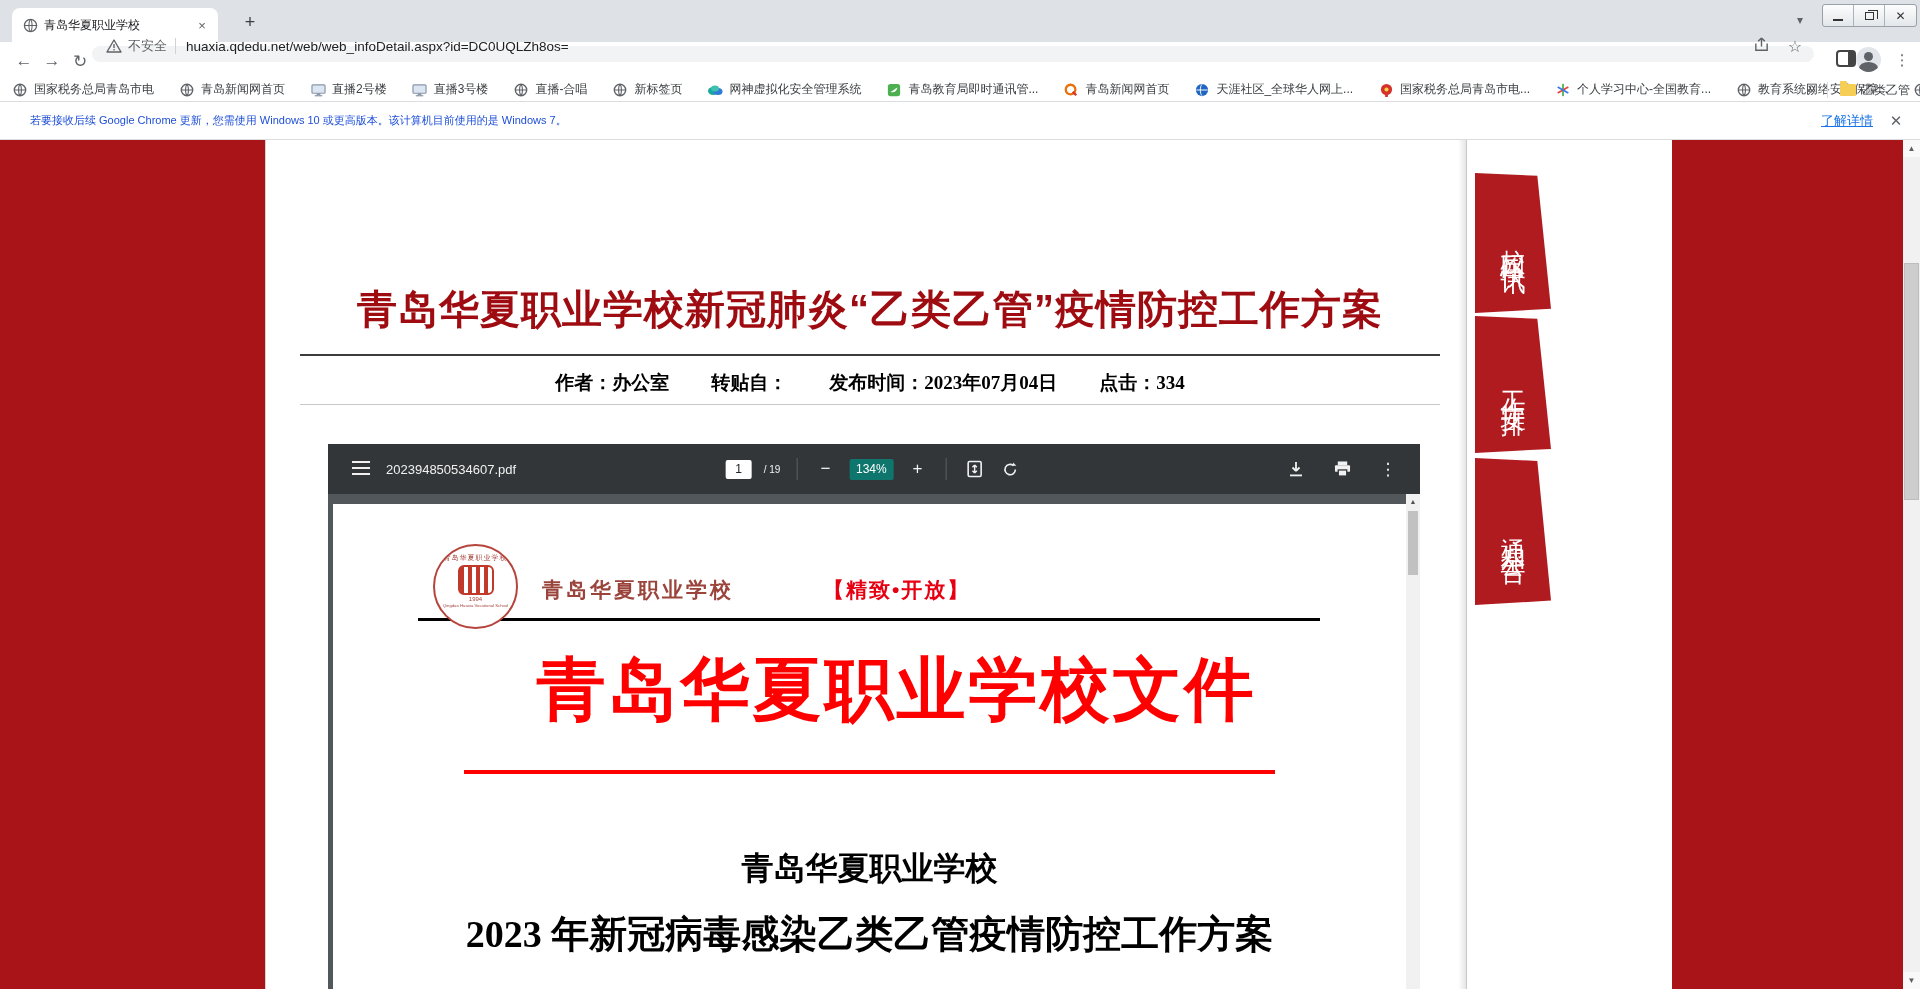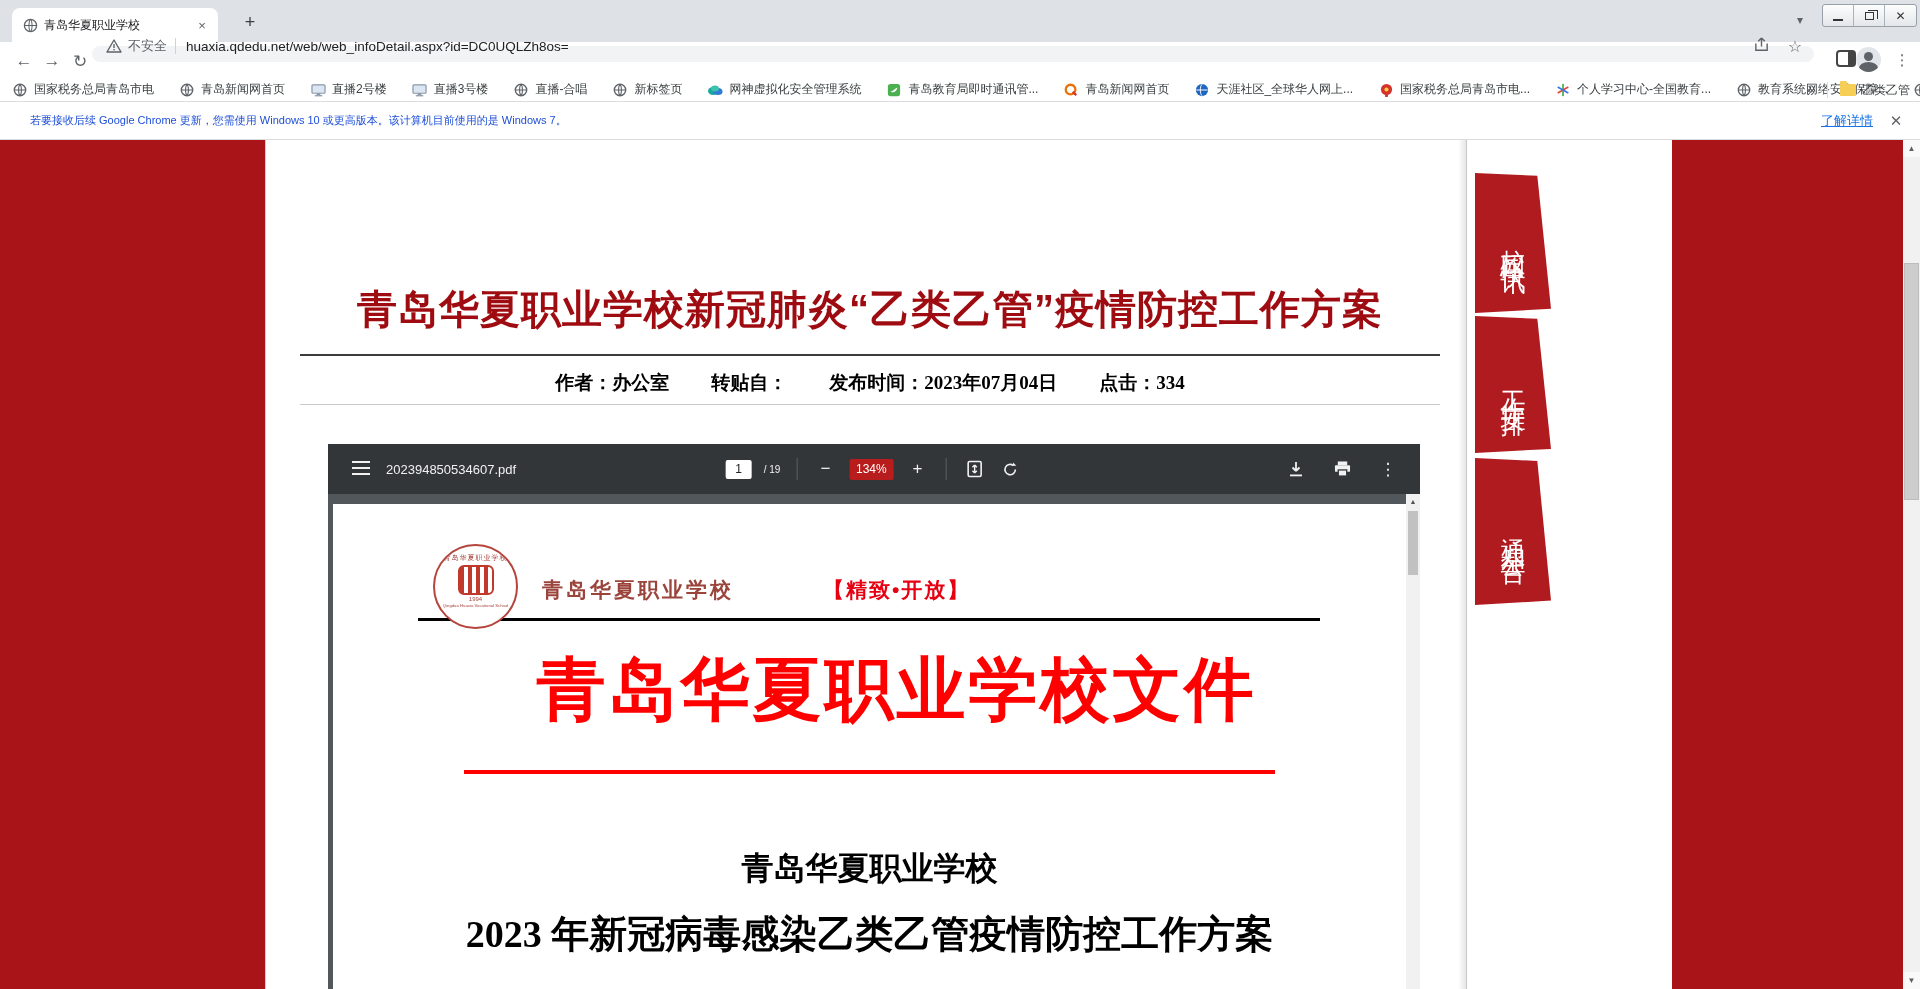--- a/index.html
+++ b/index.html
@@ -116,21 +116,21 @@
   .pdf-filename { position:absolute; left:58px; top:0; height:50px; display:flex; align-items:center;
     font-size:13px; color:#F1F1F1; }
   .pdf-center { position:absolute; left:50%; top:0; transform:translateX(-50%); height:50px;
     display:flex; align-items:center; gap:12px; }
   .pagebox { width:26px; height:19px; background:#fff; color:#202124; font-size:12px; border-radius:2px;
     display:flex; align-items:center; justify-content:center; }
   .pagetotal { font-size:10px; color:#F1F1F1; }
   .tb-sep { width:1px; height:22px; background:#5C6063; margin:0 4px; }
   .tb-btn { width:24px; height:24px; display:flex; align-items:center; justify-content:center;
     font-size:17px; color:#F1F1F1; }
-  .zoombox { min-width:44px; height:21px; background:#b91c1c; color:#fff; font-size:12px;
+  .zoombox { min-width:44px; height:21px; background:#0f766e; color:#fff; font-size:12px;
     border-radius:2px; display:flex; align-items:center; justify-content:center; padding:0 6px; }
   .pdf-right { position:absolute; right:20px; top:0; height:50px; display:flex; align-items:center; gap:22px; }
   .pdf-body { position:absolute; left:0; top:50px; width:100%; height:502px; background:#52575B; overflow:hidden; }
   .pdf-page { position:absolute; left:5px; top:10px; width:1073px; height:492px; background:#fff; overflow:hidden; }
   .pdf-scroll { position:absolute; right:0; top:0; width:14px; height:502px; background:#F1F1F1; }
   .pdf-scroll .arr { position:absolute; top:0; left:0; width:14px; height:14px; color:#505050; font-size:7px;
     display:flex; align-items:center; justify-content:center; }
   .pdf-thumb { position:absolute; left:2px; top:17px; width:10px; height:64px; background:#C1C1C1; }
 
   

